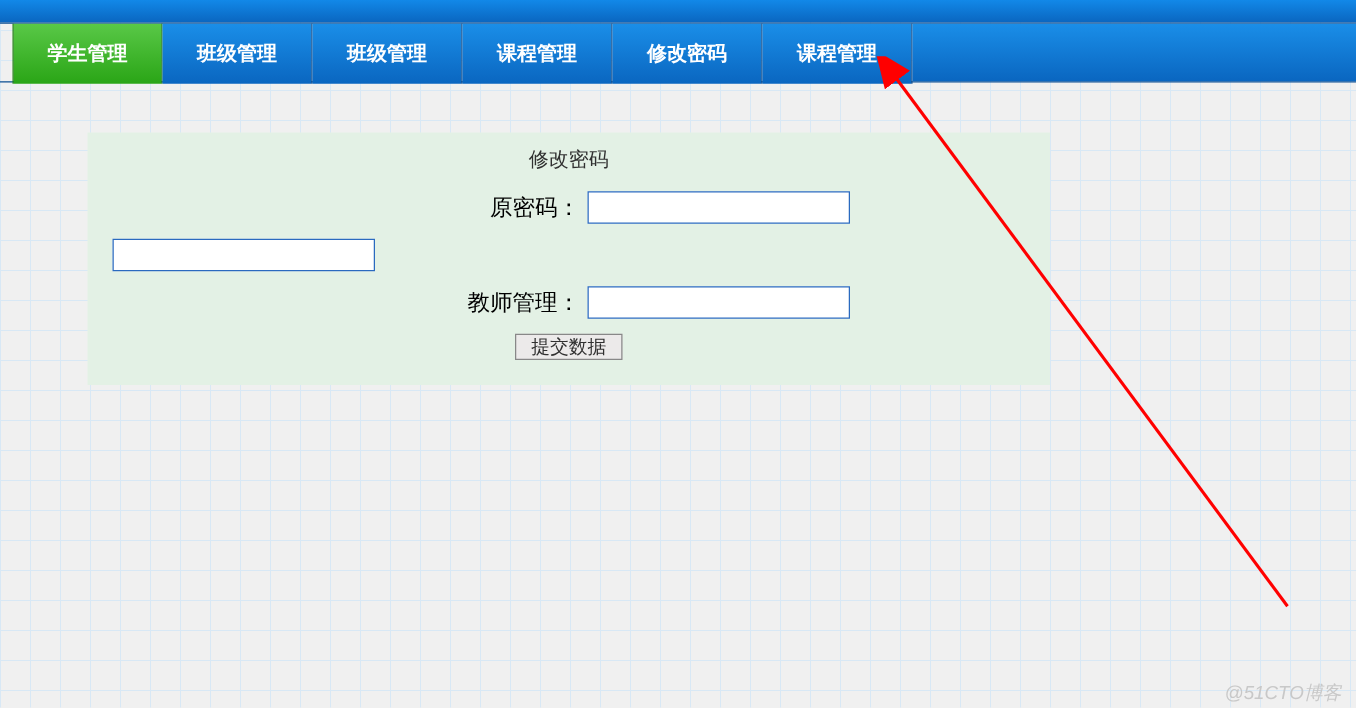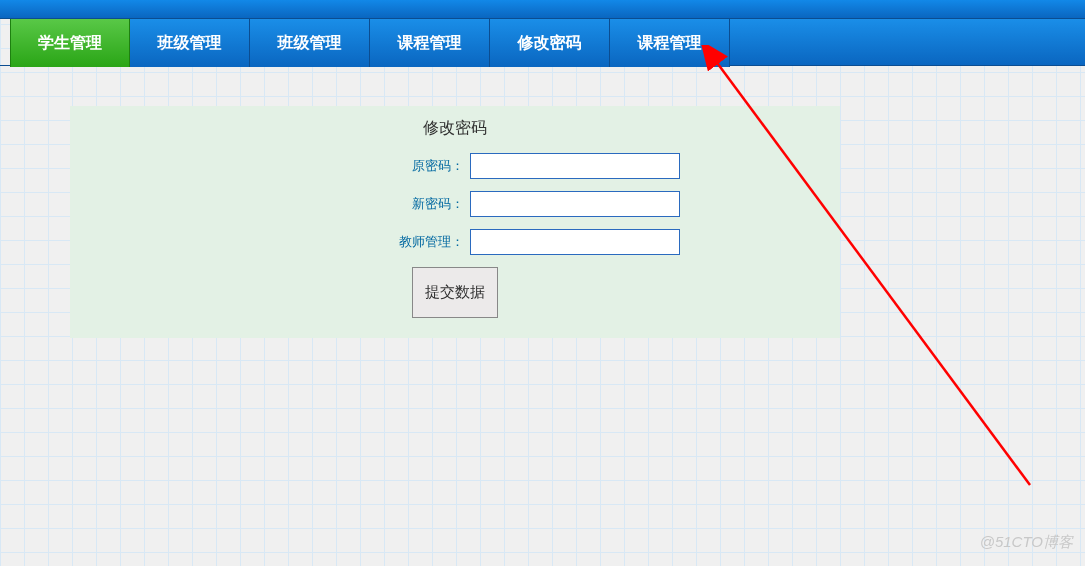--- a/index.html
+++ b/index.html
@@ -74,55 +74,55 @@
       margin-bottom: 14px;
     }
     .form-row {
       display: flex;
       align-items: center;
       margin-bottom: 12px;
     }
     .form-label {
       width: 380px;
       text-align: right;
-      font-size: 13px;
-      color: #0369a1;
+      font-size: 18px;
+      color: #000000;
       padding-right: 6px;
     }
     .form-input {
       width: 210px;
       height: 26px;
       border: 1px solid #2a6abf;
       background: #ffffff;
       padding: 2px 4px;
       font-size: 14px;
     }
     .button-row {
       text-align: center;
       margin-top: 10px;
     }
     .submit-btn {
       display: inline-block;
-      padding: 15px 12px;
+      padding: 0 12px;
       font-size: 15px;
       background: #eceaea;
       border: 1px solid #888888;
       color: #303030;
       cursor: pointer;
     }
     .arrow-svg {
       position: absolute;
       top: 45px;
       left: 700px;
       pointer-events: none;
     }
     .watermark {
       position: absolute;
       right: 12px;
-      bottom: 14px;
+      bottom: 2px;
       color: #c8c8c8;
       font-size: 15px;
       font-style: italic;
       margin-top: 24px;
     }
   </style>
 </head>
 <body>
 
 <div class="header-bar"></div>
@@ -152,21 +152,20 @@
 <div class="content">
   <div class="panel">
     <div class="panel-title">修改密码</div>
 
     <div class="form-row">
       <div class="form-label">原密码：</div>
       <input type="password" class="form-input" value="" style="">
     </div>
 
     <div class="form-row">
-      <div class="form-label">新密码：</div>
       <input type="password" class="form-input" value="" style="">
     </div>
 
     <div class="form-row">
       <div class="form-label">教师管理：</div>
       <input type="password" class="form-input" value="" style="">
     </div>
 
     <div class="button-row">
       <button class="submit-btn">提交数据</button>

